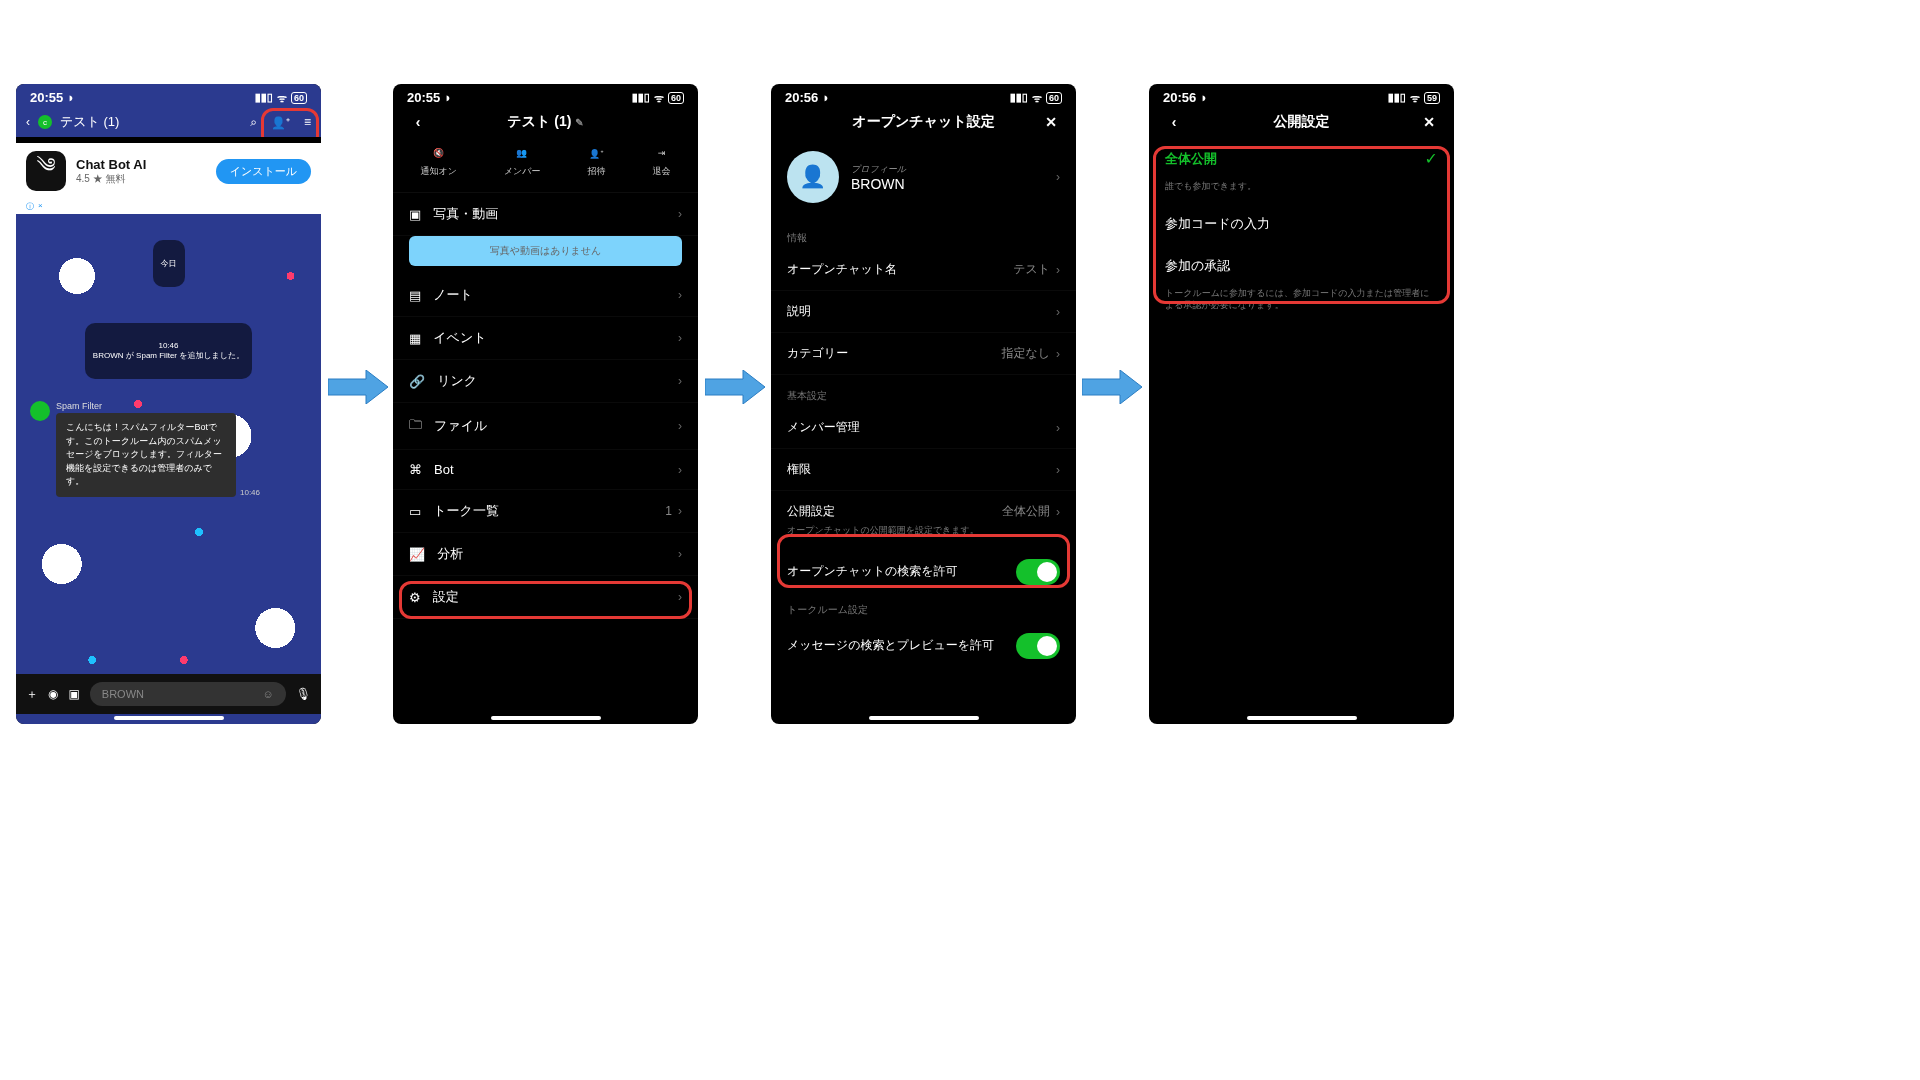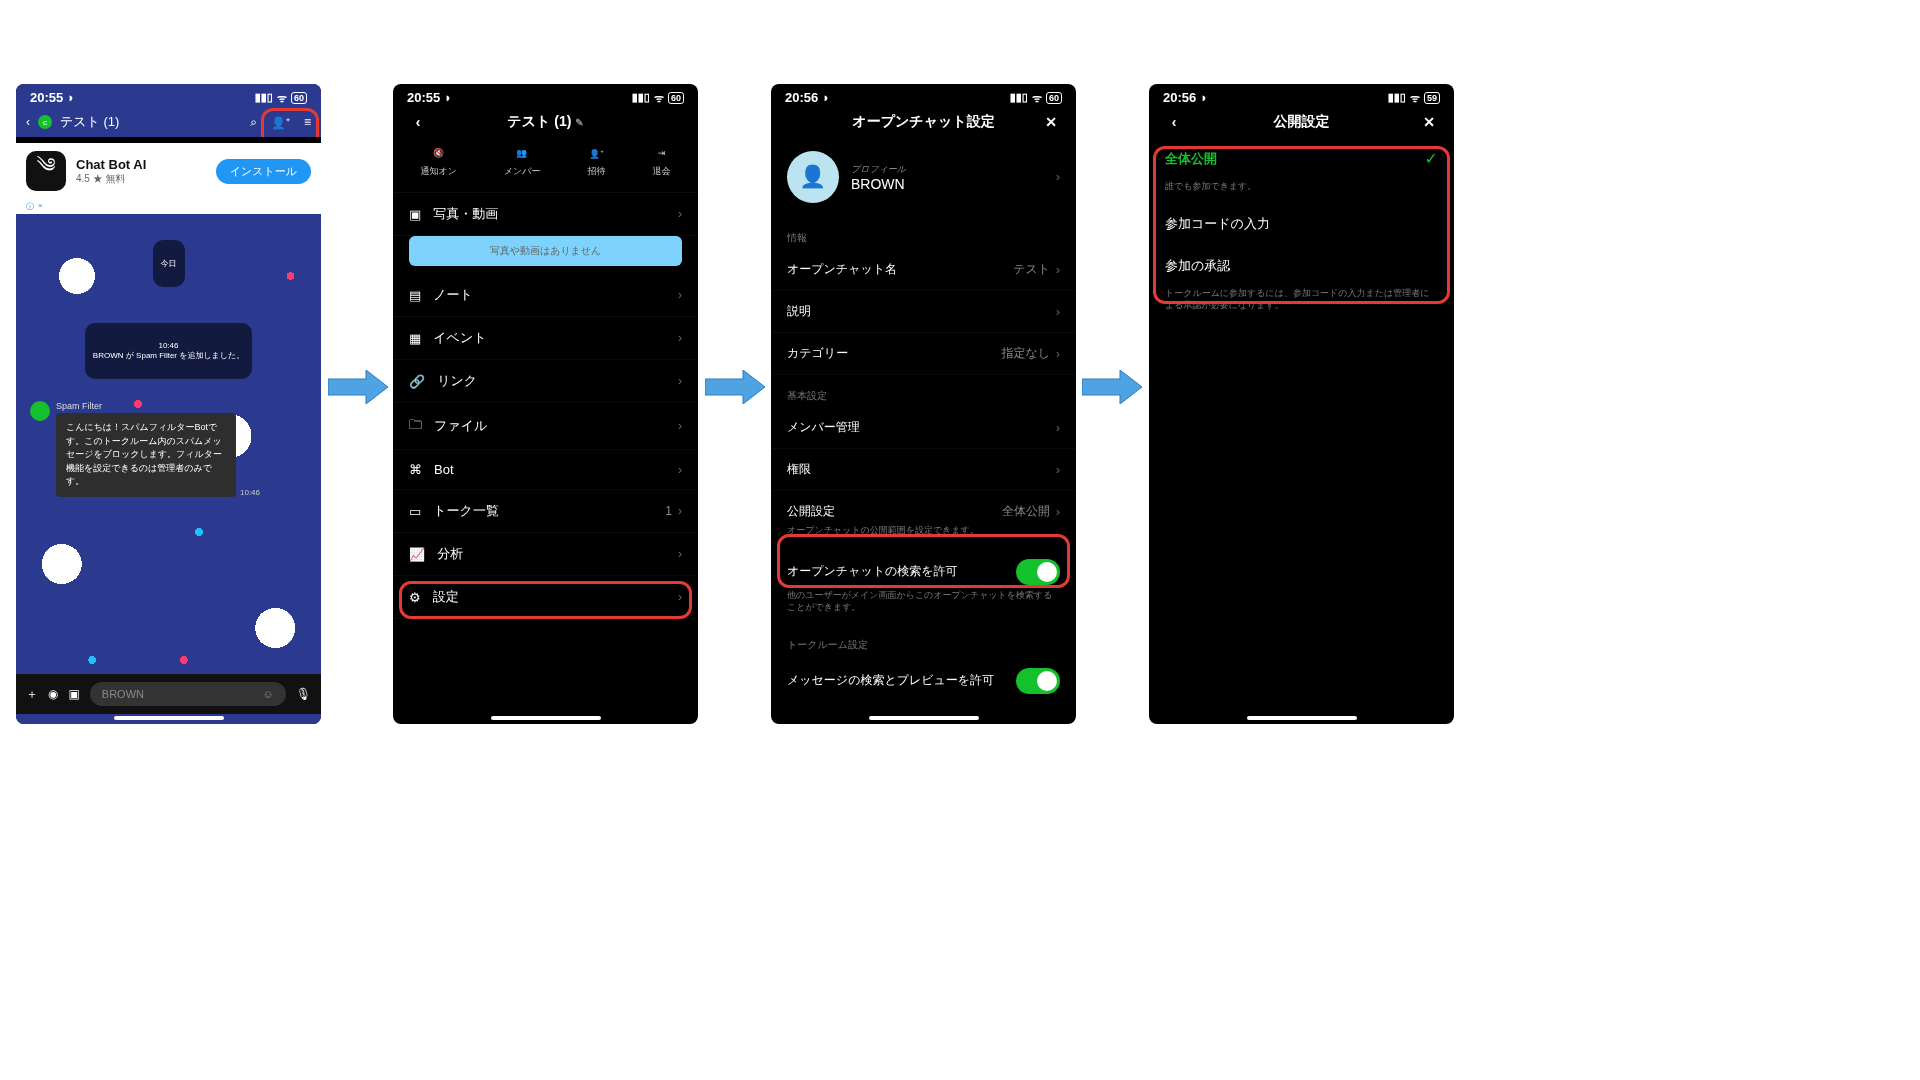--- a/index.html
+++ b/index.html
@@ -304,21 +304,20 @@
           <span class="chev">›</span>
         </div>
       </div>
     <div class="sub">オープンチャットの公開範囲を設定できます。</div>
   </div>
   <div>
     <div class="row" style="border-bottom:none; padding-bottom:4px;">
         <span>オープンチャットの検索を許可</span>
         <div class="toggle"></div>
       </div>
-    <div class="sub">他のユーザーがメイン画面からこのオープンチャットを検索することができます。</div>
   </div>
   <div class="section-hdr">トークルーム設定</div>
   <div class="row" style="border-bottom:none;">
       <span>メッセージの検索とプレビューを許可</span>
       <div class="toggle"></div>
     </div>
   <div class="home-indicator"></div>
   <div class="red-box" style="left:6px; right:6px; top:450px; height:54px;"></div>
 </div>
 

